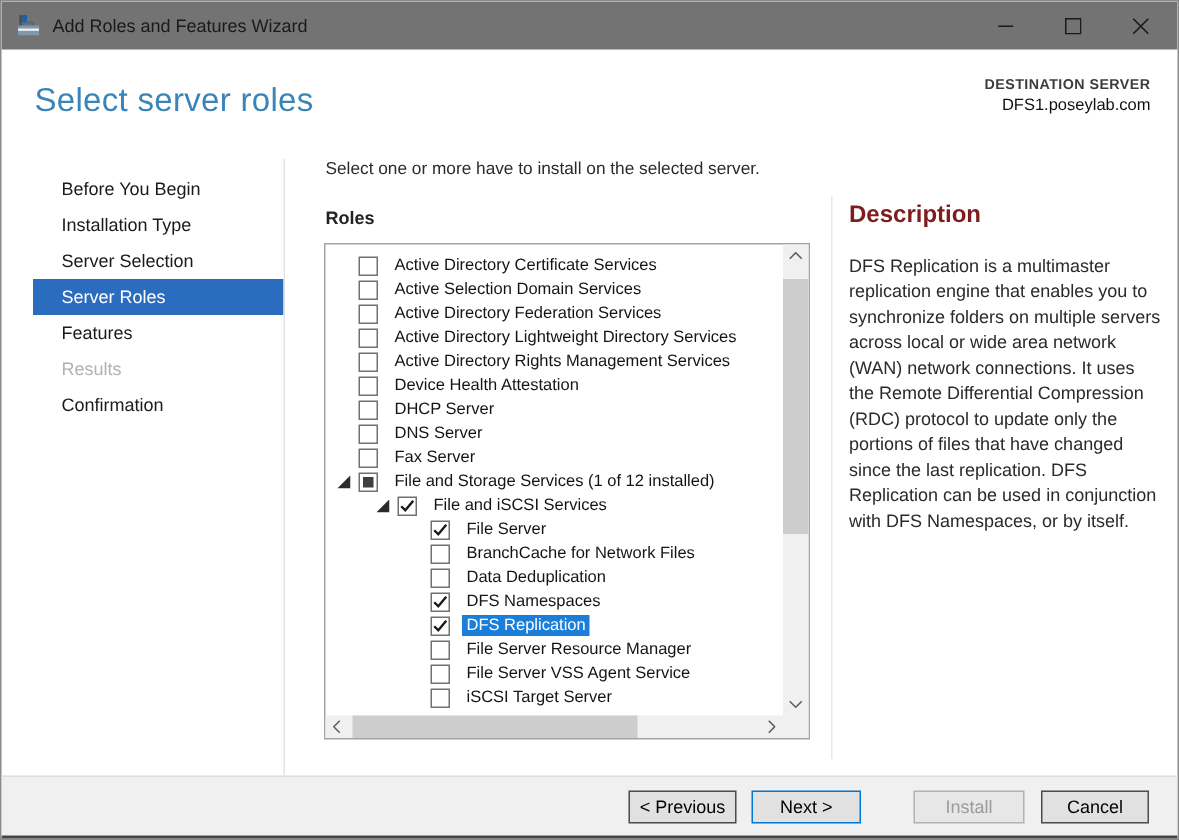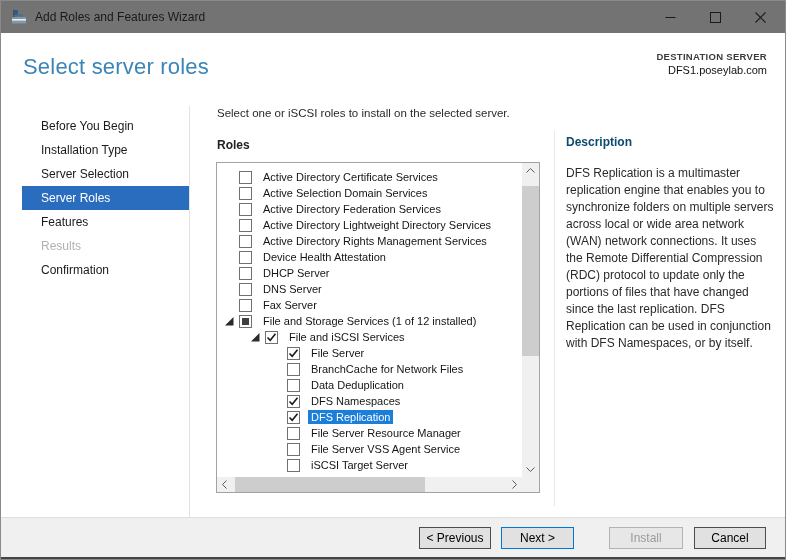--- a/index.html
+++ b/index.html
@@ -52,21 +52,21 @@
   .sa-down{left:0;bottom:0;width:17px;height:15px;}
   .hscroll{position:absolute;left:0;right:17px;bottom:0;height:15px;background:#f0f0f0;}
   .hthumb{position:absolute;left:18px;top:0;width:190px;height:15px;background:#cdcdcd;}
   .sa-left{left:0;top:0;width:15px;height:15px;}
   .sa-right{right:0;top:0;width:15px;height:15px;}
   .corner{position:absolute;right:0;bottom:0;width:17px;height:15px;background:#f0f0f0;}
 
   
   .panel-sep{position:absolute;left:553px;top:130px;width:1px;height:375px;background:#e8e8e8;}
   .desc{position:absolute;left:565px;top:134px;width:208px;}
-  .desc h2{margin:0 0 16px 0;font-size:12px;font-weight:bold;color:#0c4a6e;}
+  .desc h2{margin:0 0 16px 0;font-size:16px;font-weight:bold;color:#7f1d1d;}
   .desc p{margin:0;font-size:12px;line-height:17px;color:#2a2a2a;}
 
   
   .footer{position:absolute;left:0;top:516px;width:100%;height:40px;background:#f0f0f0;border-top:1px solid #dfdfdf;}
   .fbtn{position:absolute;top:9px;height:22px;font-size:12px;font-family:"Liberation Sans","DejaVu Sans",sans-serif;background:#e1e1e1;border:1px solid #4d4d4d;color:#000000;padding:0;cursor:default;}
   .fbtn.default{border:1px solid #0078d7;}
   .fbtn.disabled{background:#e7e7e7;border-color:#b3b3b3;color:#9b9b9b;}
   .btn-previous{left:418px;width:72px;}
   .btn-next{left:500px;width:73px;}
   .btn-install{left:608px;width:74px;}
@@ -117,21 +117,21 @@
       <div class="side-item">Before You Begin</div>
       <div class="side-item">Installation Type</div>
       <div class="side-item">Server Selection</div>
       <div class="side-item sel">Server Roles</div>
       <div class="side-item">Features</div>
       <div class="side-item dis">Results</div>
       <div class="side-item">Confirmation</div>
     </nav>
   <div class="side-sep"></div>
 
-  <div class="instruction">Select one or iSCSI roles to install on the selected server.</div>
+  <div class="instruction">Select one or more have to install on the selected server.</div>
   <div class="roles-label">Roles</div>
 
   <div class="listbox">
     <div class="list-rows" id="roles-list">
         <div class="row lvl0">
           <span class="spc"></span>
           <span class="cb unchecked"></span>
           <span class="lbl">Active Directory Certificate Services</span>
         </div>
         <div class="row lvl0">

